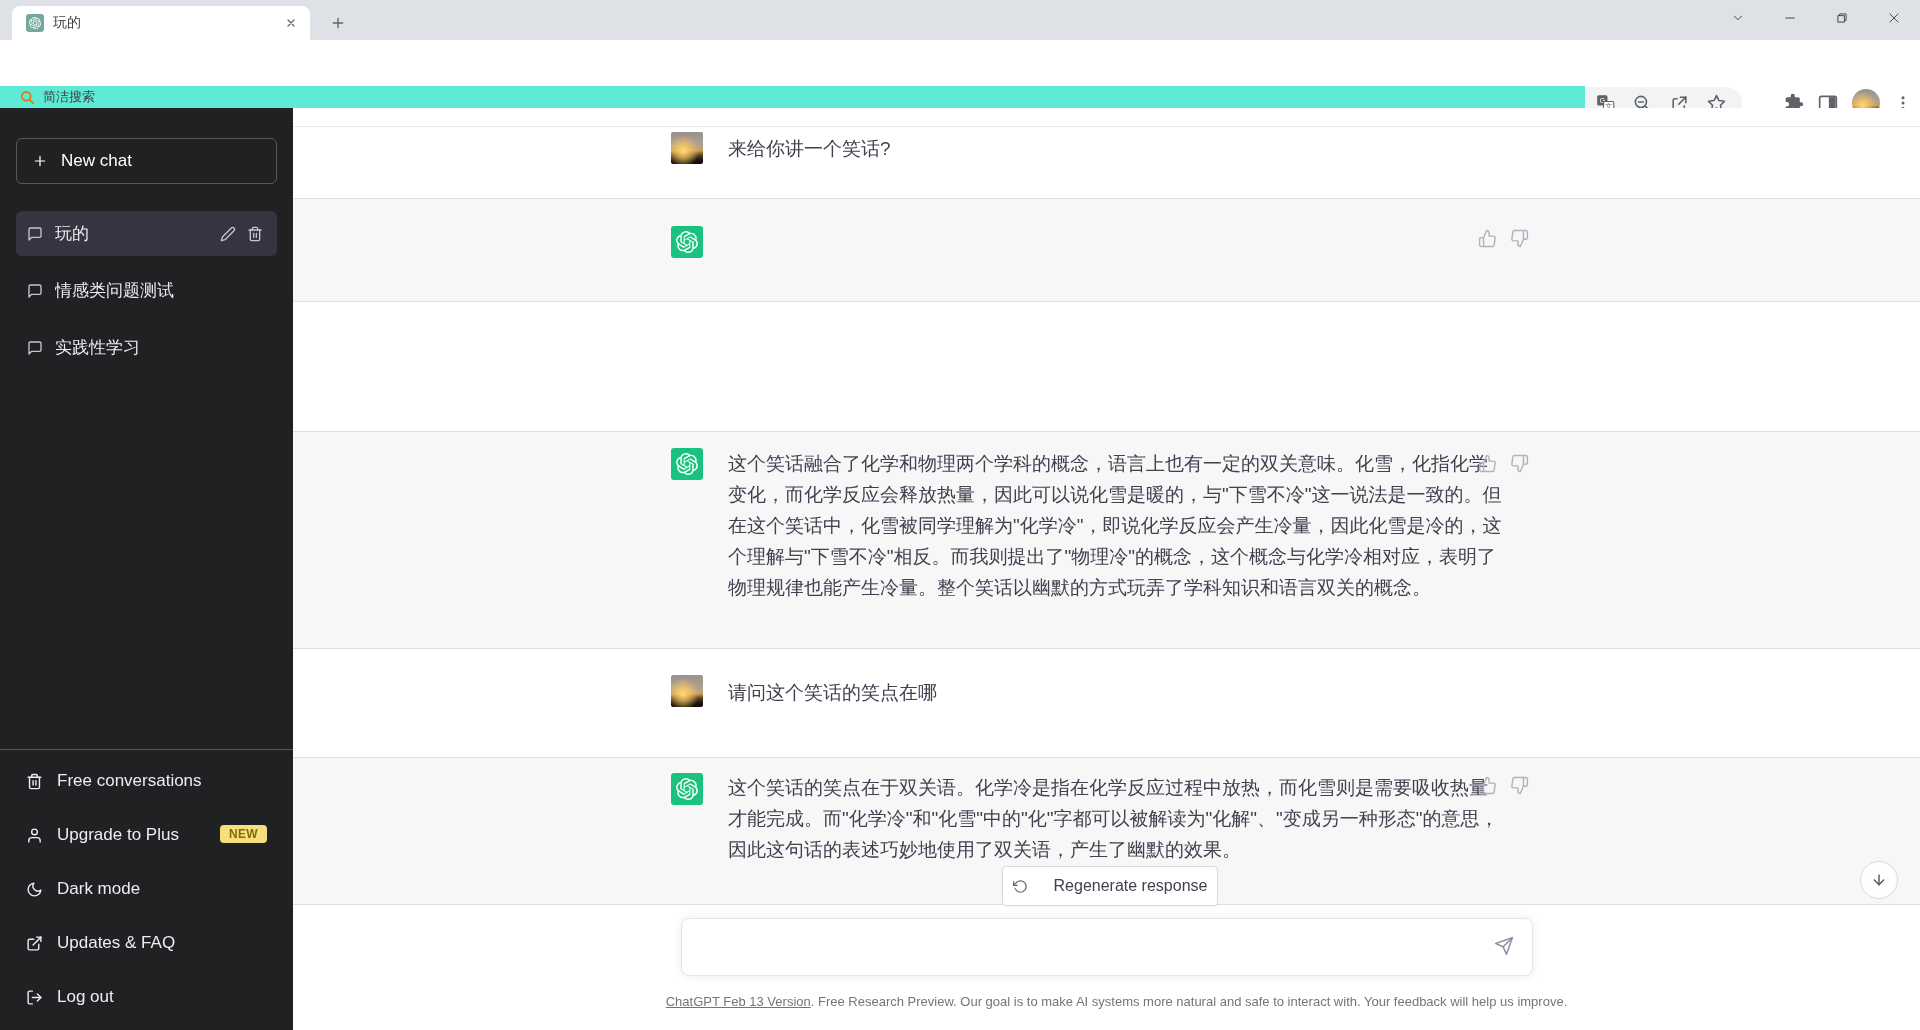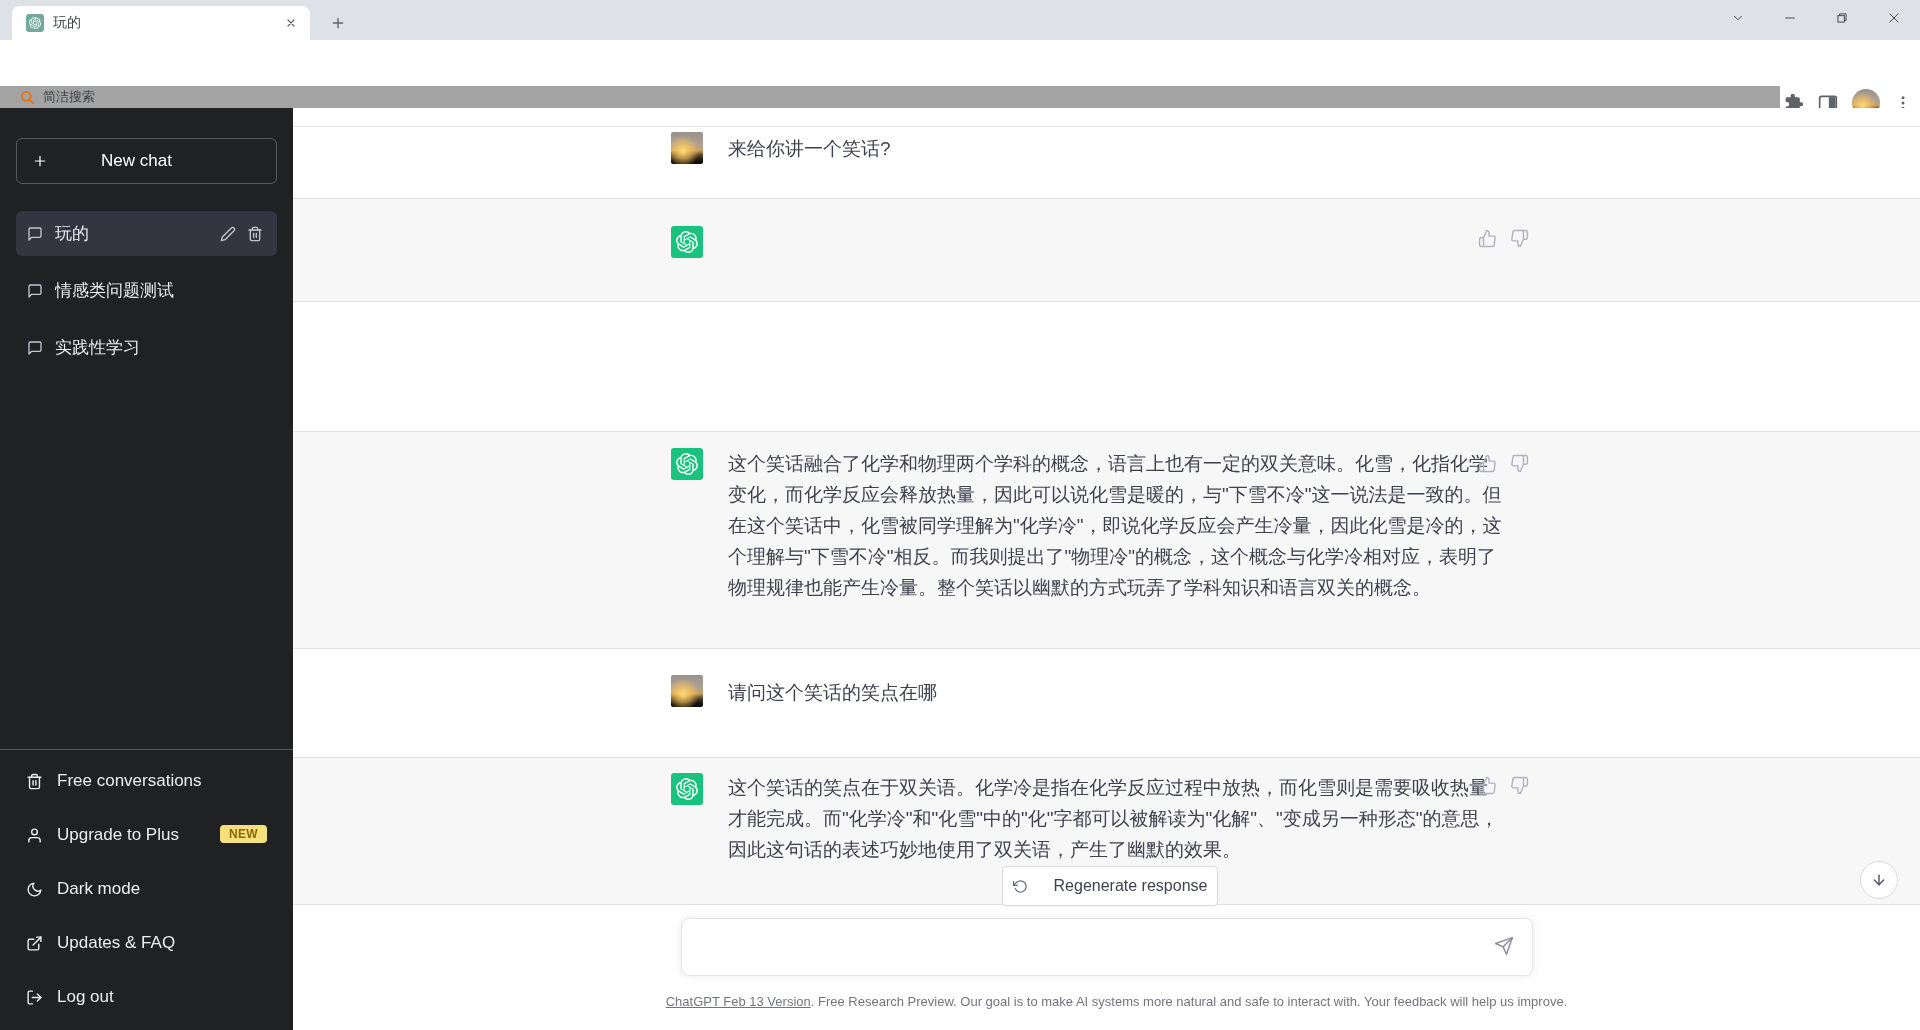--- a/index.html
+++ b/index.html
@@ -21,30 +21,30 @@
   .urlbar{position:absolute;left:176px;top:47px;width:1566px;height:32px;background:#f1f3f4;border-radius:16px;display:flex;align-items:center;}
   .url-lock{margin-left:16px;color:#5f6368;}
   .url-text{margin-left:10px;font-size:15px;color:#202124;white-space:nowrap;flex:1;overflow:hidden;}
   .urlbar-icons{display:flex;align-items:center;gap:18px;margin-right:16px;color:#5f6368;}
   .toolbar-right{position:absolute;right:8px;top:49px;display:flex;align-items:center;gap:14px;color:#5f6368;}
   .profile-avatar{width:28px;height:28px;border-radius:50%;}
   .sunset{background:
     radial-gradient(circle at 38% 60%, #ffd978 0%, rgba(255,200,90,.6) 30%, rgba(255,200,90,0) 58%),
     linear-gradient(180deg,#98928c 0%,#b0a192 42%,#caa05a 58%,#58452c 72%,#181210 88%,#0d0a08 100%);}
 
-  .bookmarks{position:absolute;left:0;top:86px;width:1780px;height:22px;background:#a3a3a3;border-bottom:1px solid #e8eaed;display:flex;align-items:center;}
+  .bookmarks{position:absolute;left:0;top:86px;width:1585px;height:22px;background:#5eead4;border-bottom:1px solid #e8eaed;display:flex;align-items:center;}
   .bm-item{display:flex;align-items:center;margin-left:20px;}
   .bm-label{margin-left:8px;font-size:13px;color:#3c4043;}
 
   
   .app{position:absolute;left:0;top:108px;width:1920px;height:922px;}
 
   
   .sidebar{position:absolute;left:0;top:0;width:293px;height:922px;background:#202123;}
-  .newchat-btn{position:absolute;left:16px;top:30px;width:259px;height:44px;border:1px solid rgba(255,255,255,.25);border-radius:6px;display:flex;align-items:center;color:#fff;font-size:17px;gap:40px;}
+  .newchat-btn{position:absolute;left:16px;top:30px;width:259px;height:44px;border:1px solid rgba(255,255,255,.25);border-radius:6px;display:flex;align-items:center;color:#fff;font-size:17px;}
   .newchat-btn .plus{margin-left:15px;margin-right:13px;}
   .chat-item{position:absolute;left:16px;width:261px;height:45px;border-radius:6px;display:flex;align-items:center;color:#ececf1;font-size:17px;}
   .chat-item.selected{background:#343541;}
   .chat-item .bubble{margin-left:11px;margin-right:12px;color:#c5c5d2;flex:none;}
   .chat-item .label{white-space:nowrap;overflow:hidden;flex:1;}
   .chat-item .actions{display:flex;gap:11px;margin-right:14px;color:#c5c5d2;}
   .side-divider{position:absolute;left:0;top:641px;width:293px;border-top:1px solid rgba(255,255,255,.25);}
   .side-menu-item{position:absolute;left:0;width:293px;height:44px;display:flex;align-items:center;color:#ececf1;font-size:17px;}
   .side-menu-item .mi{margin-left:26px;margin-right:14px;color:#ececf1;flex:none;}
   .badge-new{position:absolute;right:26px;top:12px;background:#f8df7d;color:#8a6a00;font-size:12px;font-weight:bold;padding:2px 9px;border-radius:4px;letter-spacing:.3px;}

